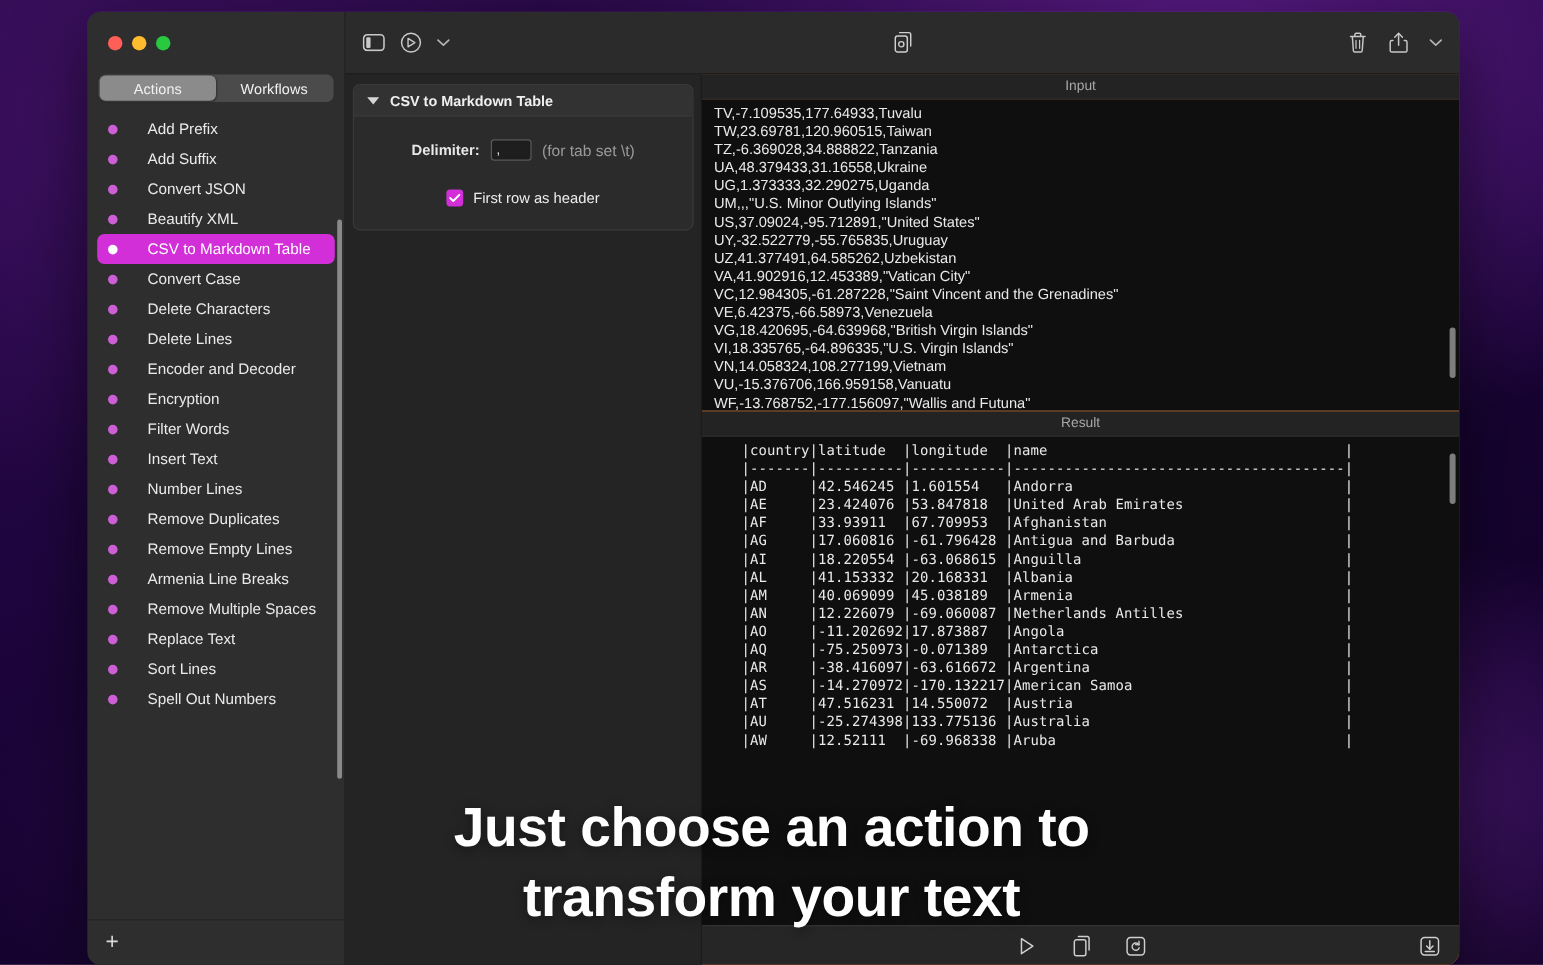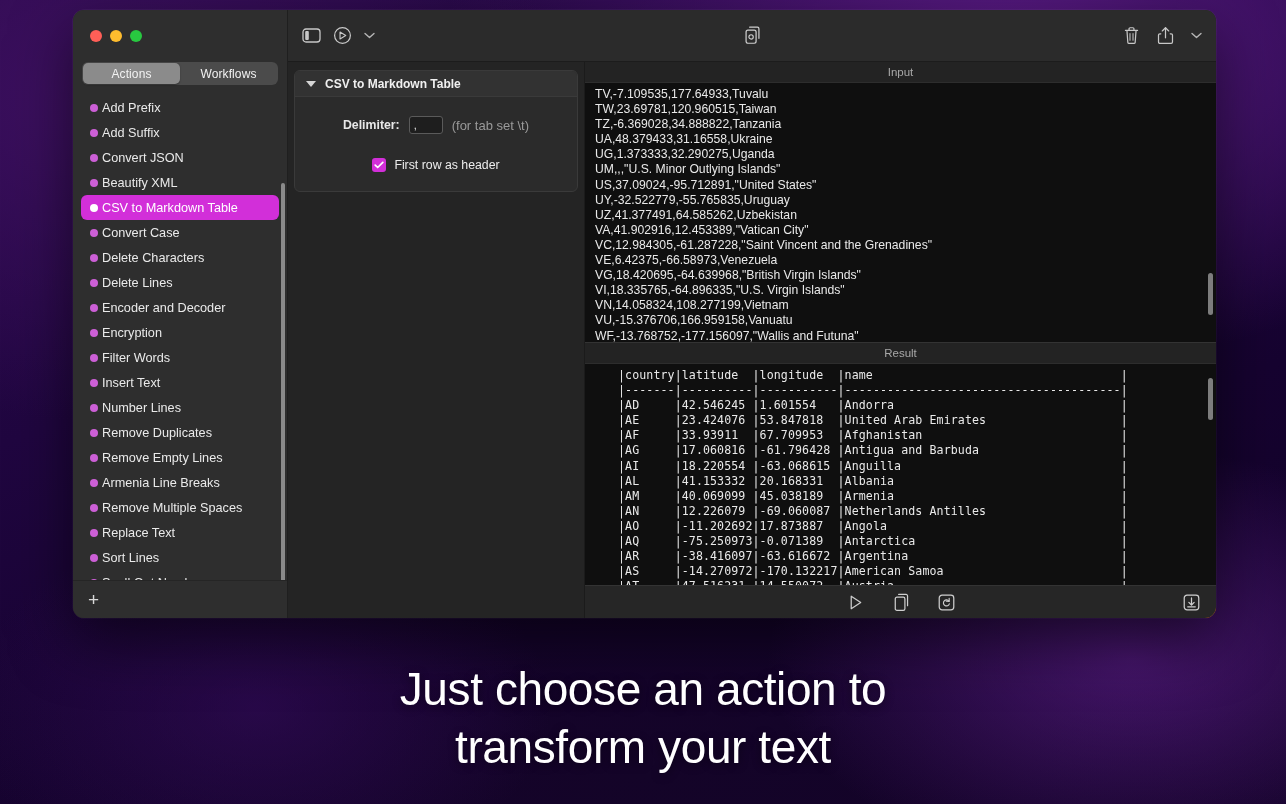--- a/index.html
+++ b/index.html
@@ -19,21 +19,21 @@
   .bg-swoosh {
     position: absolute; inset: 0; pointer-events: none;
     background:
       radial-gradient(ellipse 520px 300px at 88% 82%, rgba(109,36,158,.55) 0%, rgba(109,36,158,0) 70%),
       radial-gradient(ellipse 420px 260px at 20% 88%, rgba(58,14,100,.5) 0%, rgba(58,14,100,0) 70%);
   }
 
   
   .window {
     position: absolute; left: 73px; top: 10px;
-    width: 1143px; height: 608px;
+    width: 1143px; height: 794px;
     background: #282828;
     border-radius: 11px;
     box-shadow: 0 22px 60px rgba(0,0,0,.55), 0 0 0 .5px rgba(255,255,255,.09);
     overflow: hidden;
     display: flex;
     justify-content: flex-end;
   }
 
   
   .sidebar {
@@ -64,21 +64,21 @@
     flex: 1; display: flex; align-items: center; justify-content: center;
     color: #f2f2f2; border-radius: 5px; letter-spacing: .1px;
   }
   .seg-btn.active { background: #8b8b8b; box-shadow: 0 .5px 1.5px rgba(0,0,0,.35); }
 
   .action-list {
     flex: 1; overflow: hidden; padding: 0 8px;
     position: relative;
   }
   .action-item {
-    display: flex; align-items: center; gap: 4px;
+    display: flex; align-items: center; gap: 25px;
     height: 25px; padding: 0 9px;
     border-radius: 6px;
     font-size: 12.7px; color: #eaeaea;
     white-space: nowrap;
   }
   .action-item .bullet {
     width: 8px; height: 8px; border-radius: 50%;
     background: #cc5fd6; flex: 0 0 8px;
   }
   .action-item.selected { background: #d22fd9; color: #fff; }
@@ -209,21 +209,21 @@
     position: relative;
   }
   .bb-center { position: absolute; left: 0; right: 0; display: flex; justify-content: center; align-items: center; gap: 28px; }
   .bb-right { position: absolute; right: 16px; display: flex; align-items: center; }
 
   
   .caption {
     position: absolute; left: 0; right: 0; top: 660px;
     text-align: center;
     color: #ffffff;
-    font-size: 46px; font-weight: normal;
+    font-size: 46px; font-weight: bold;
     line-height: 58px;
     letter-spacing: -.4px;
     text-shadow: 0 2px 10px rgba(0,0,0,.45);
   }
 </style>
 </head>
 <body>
 
 <div class="bg-swoosh"></div>
 

